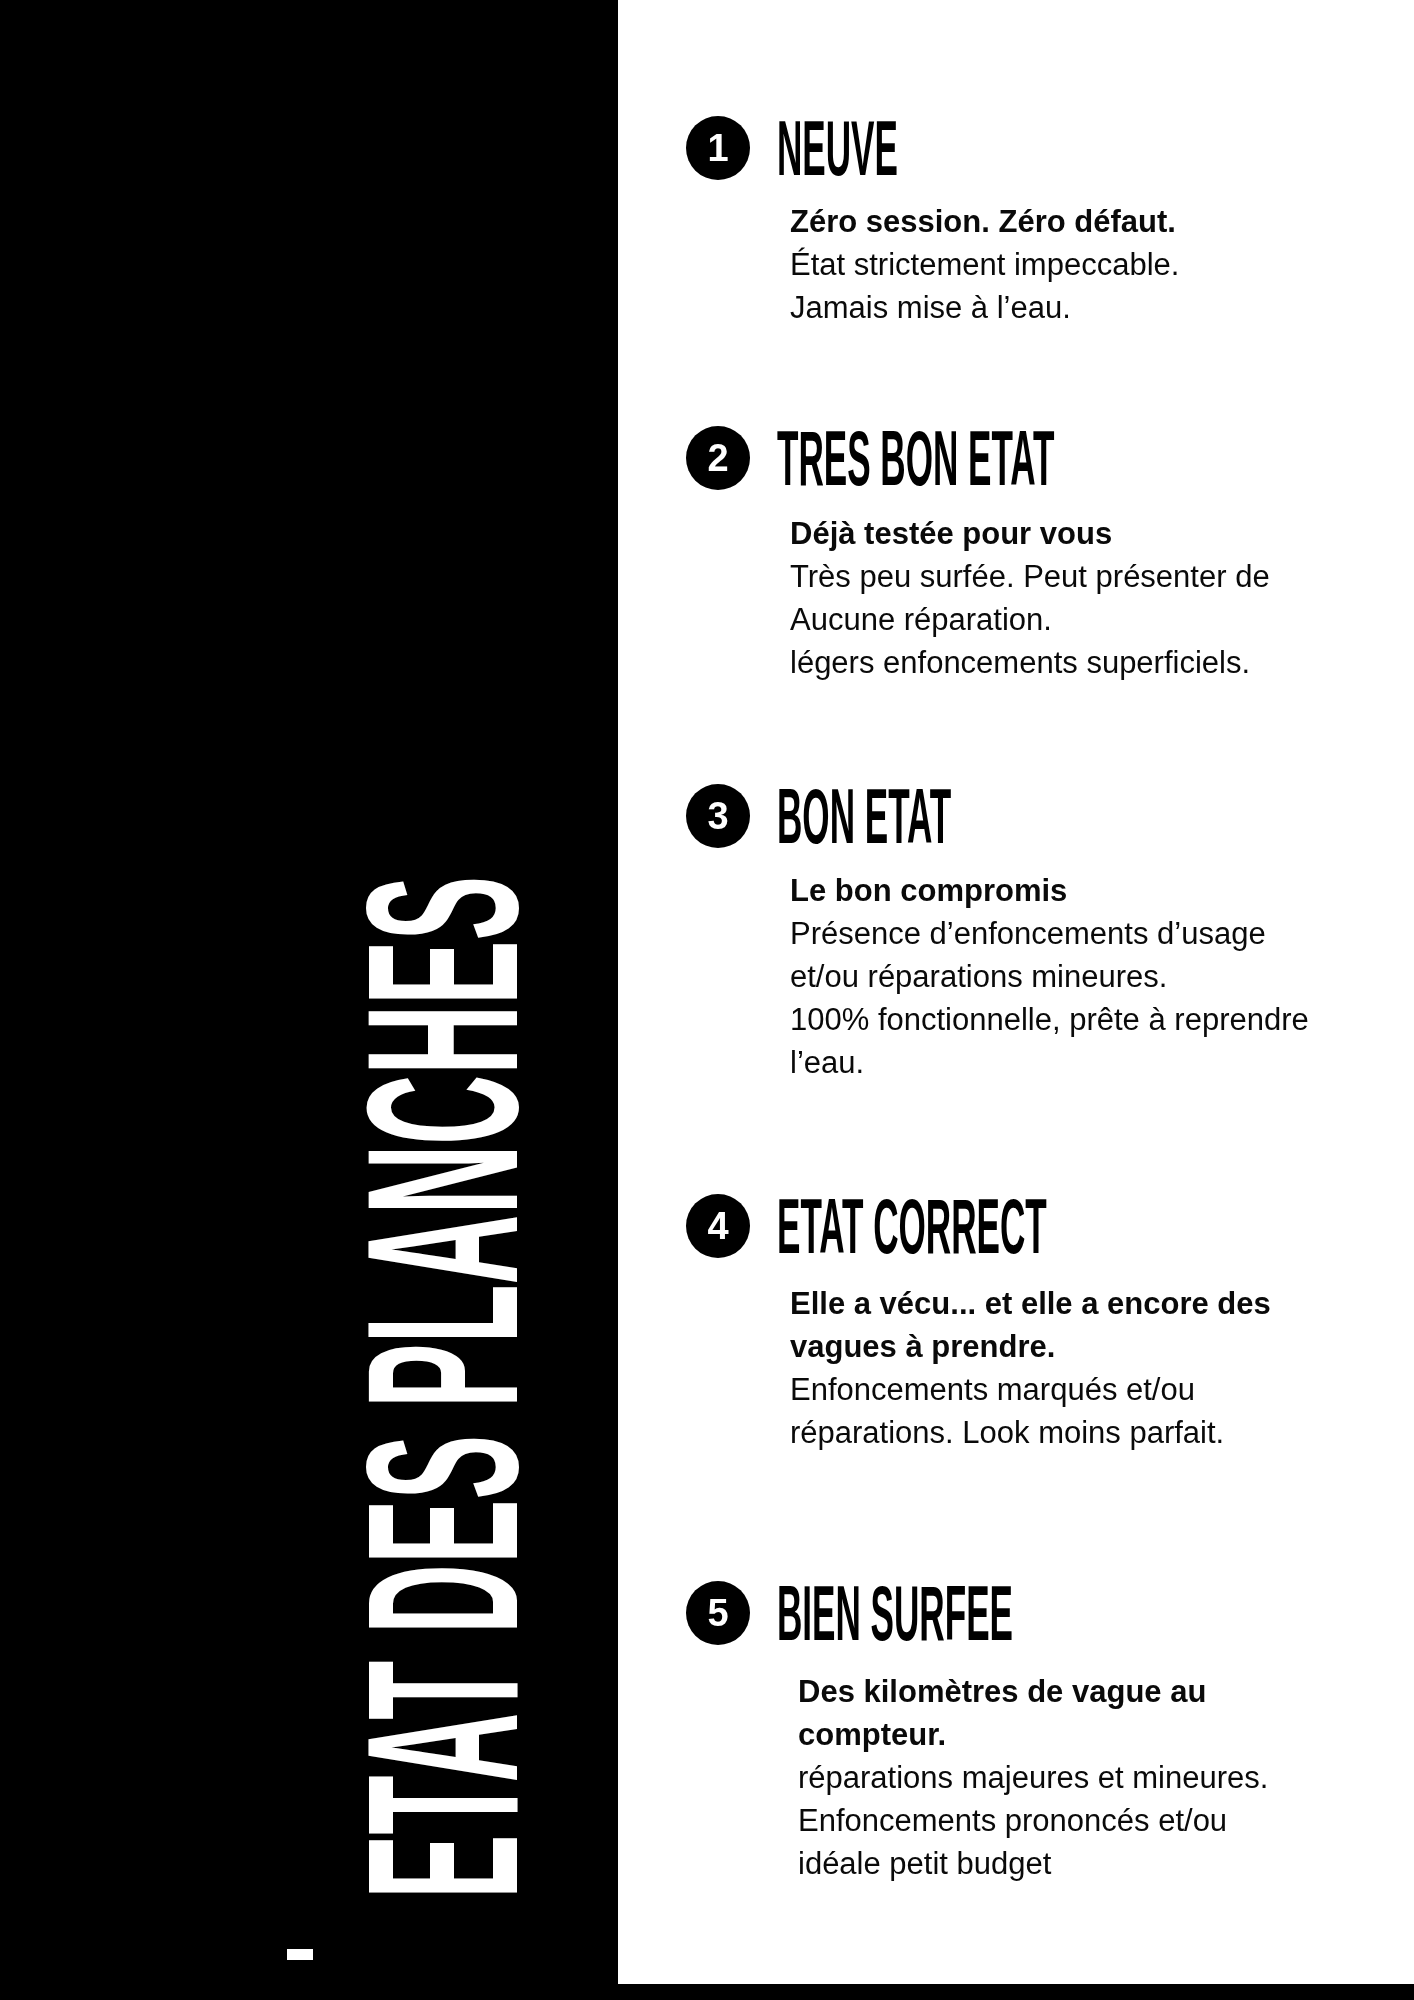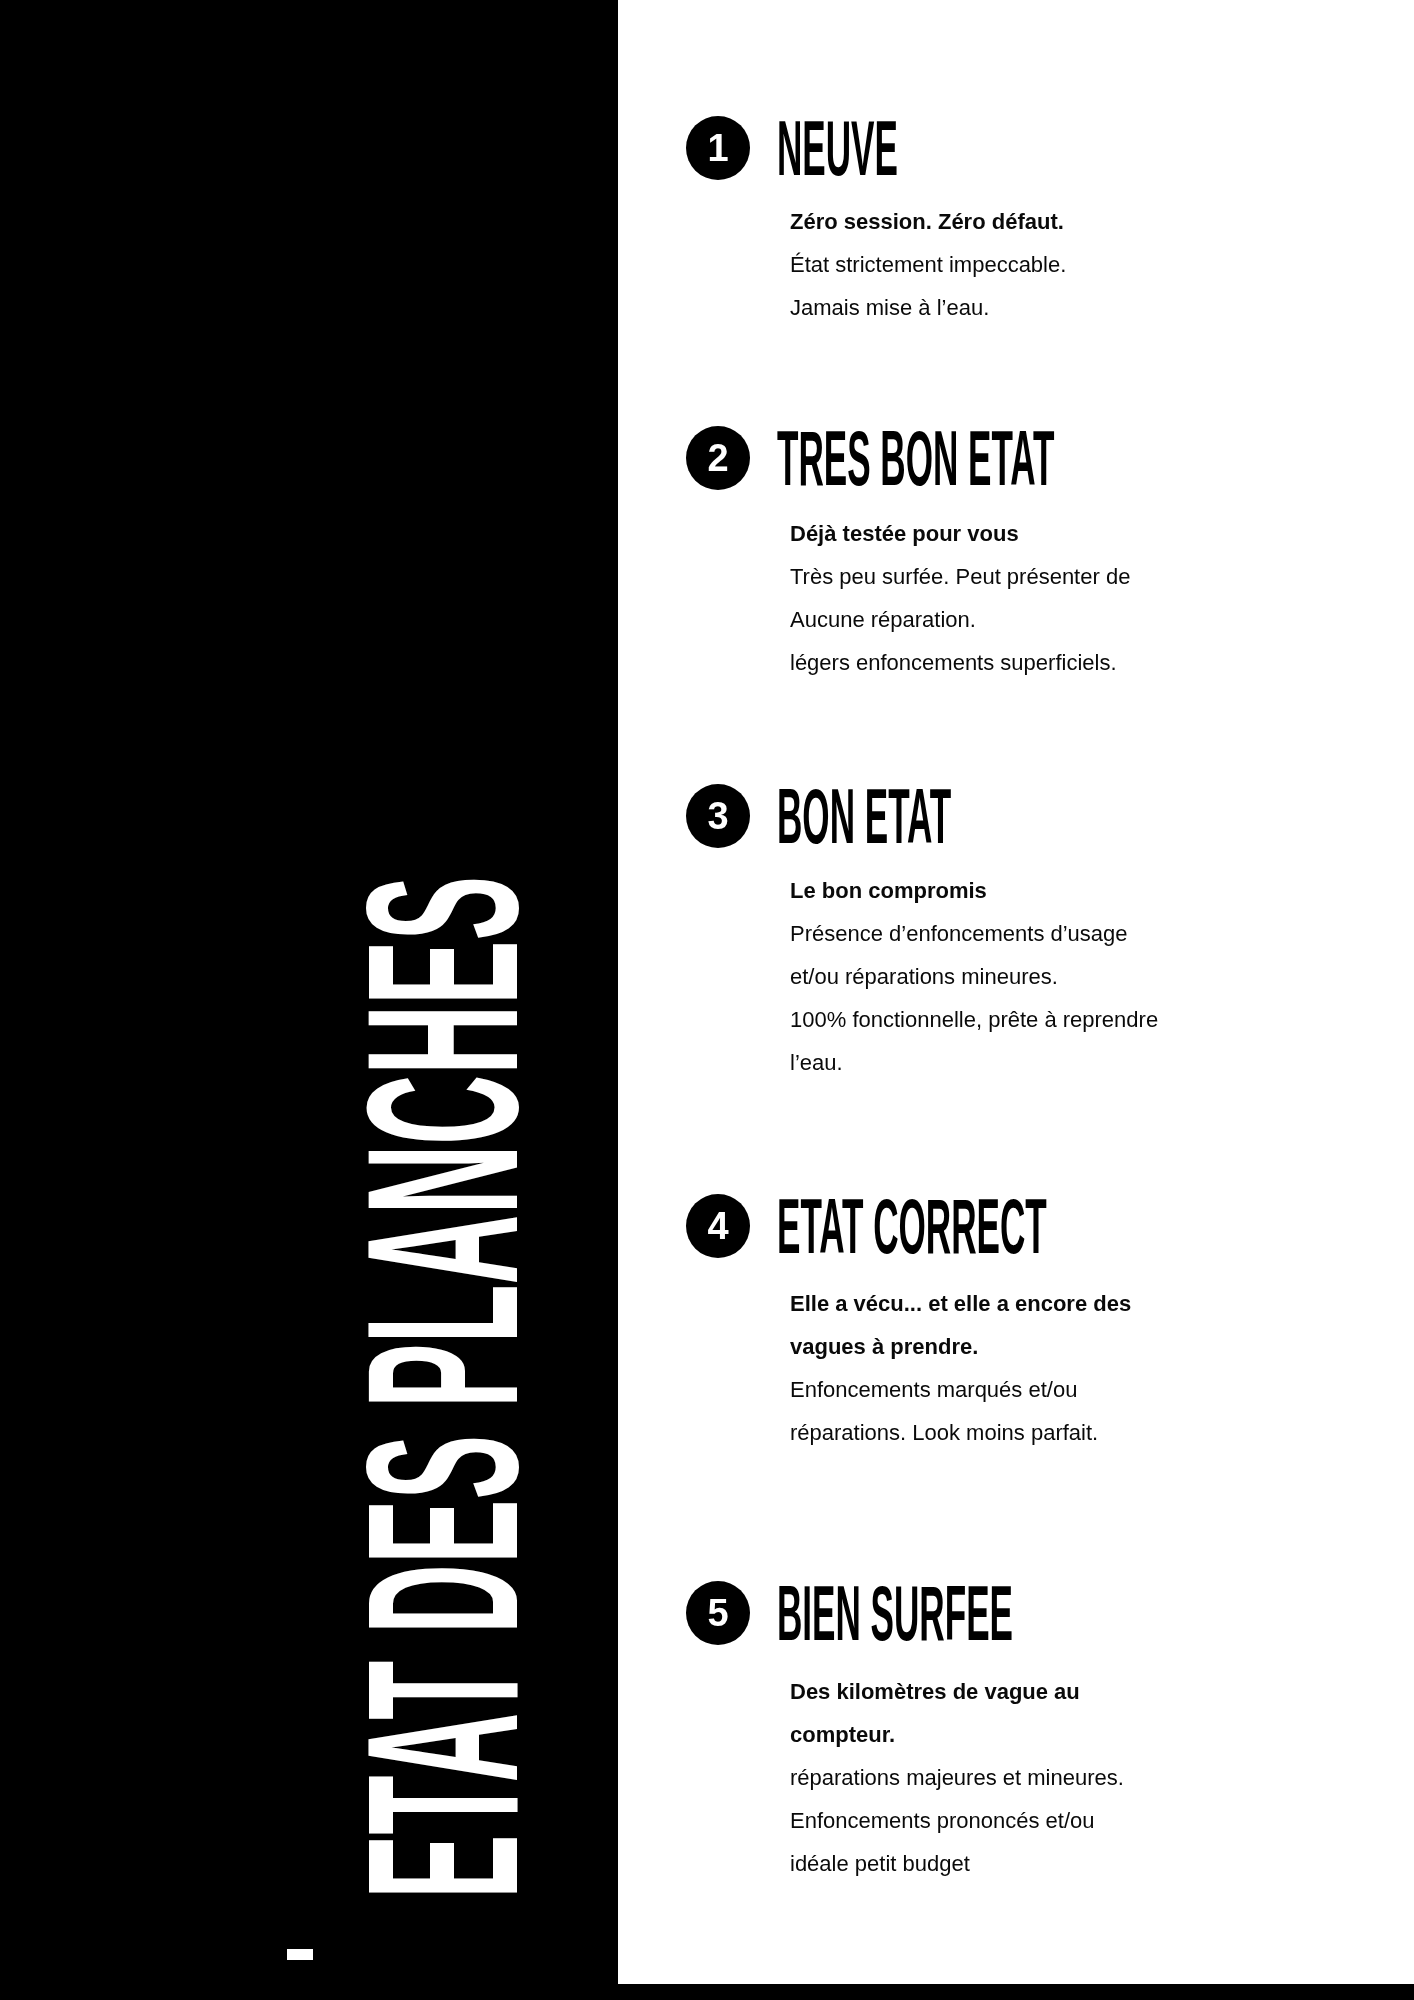--- a/index.html
+++ b/index.html
@@ -39,30 +39,30 @@
     display:flex; align-items:center; justify-content:center;
     font-size:38px; font-weight:700;
   }
   .item-title {
     font-size:78px; font-weight:700; line-height:57px;
     white-space:nowrap;
     transform:scaleX(0.45); transform-origin:left center;
   }
   .item-text {
     position:absolute; left:790px;
-    font-size:22px; line-height:43px; white-space:nowrap;
+    font-size:31px; line-height:43px; white-space:nowrap;
     color:#0a0a0a;
   }
   .bold { font-weight:700; }
   
   #hdr-0 { top:116px; }  #txt-0 { top:200px; }
   #hdr-1 { top:426px; }  #txt-1 { top:512px; }
   #hdr-2 { top:784px; }  #txt-2 { top:869px; }
   #hdr-3 { top:1194px; } #txt-3 { top:1282px; }
-  #hdr-4 { top:1581px; } #txt-4 { top:1670px; }
+  #hdr-4 { top:1581px; } #txt-4 { top:1670px;margin-left:8px; }
 </style>
 </head>
 <body>
 
 <div id="poster">
 
   <div id="left-band"></div>
 
   <div id="vertical-title">ETAT DES PLANCHES</div>
 

